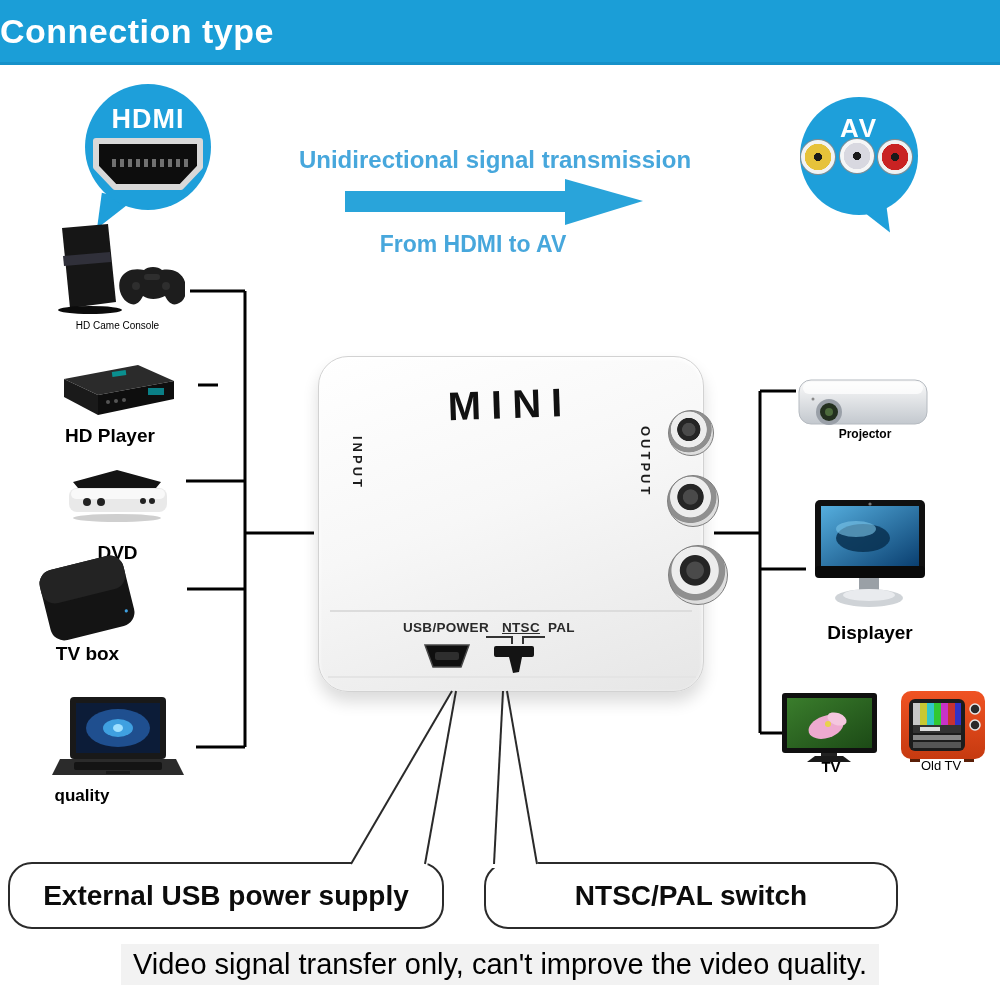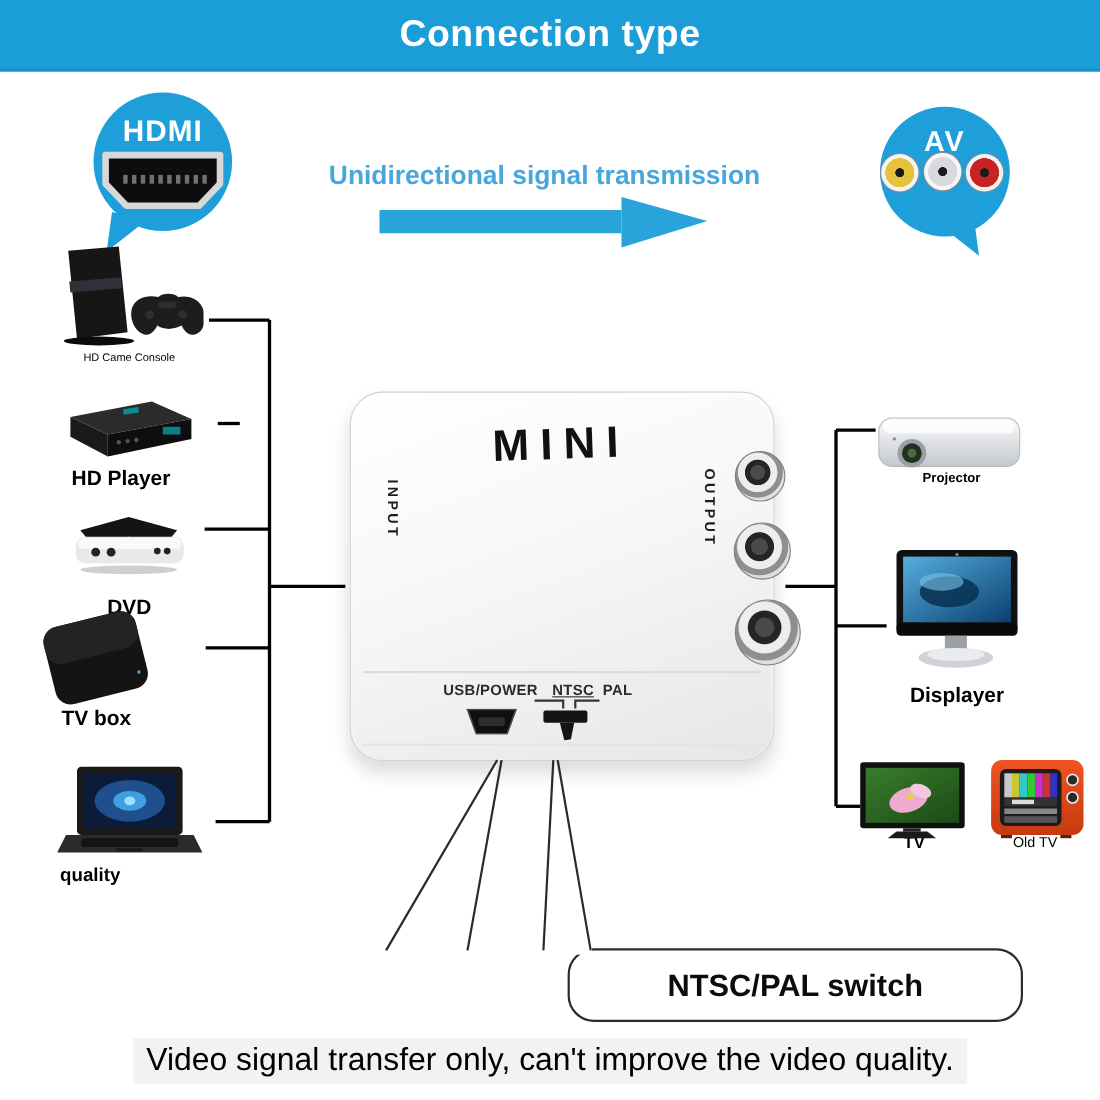--- a/index.html
+++ b/index.html
@@ -2,21 +2,21 @@
 <html><head>
 <meta charset="utf-8">
 <style>
   html,body{margin:0;padding:0;background:#fff;}
   #canvas{position:relative;width:1000px;height:1000px;background:#ffffff;overflow:hidden;
           font-family:"Liberation Sans",sans-serif;}
   .abs{position:absolute;}
 
   
   .banner{left:0;top:0;width:1000px;height:62px;background:#1b9ed7;border-bottom:3px solid #1691c9;
-          display:flex;align-items:center;justify-content:center;}
+          display:flex;align-items:center;justify-content:flex-start;}
   .banner span{color:#ffffff;font-size:34px;font-weight:bold;letter-spacing:0.5px;}
 
   
   .bubble{border-radius:50%;background:#1e9fda;}
   .bubble-hdmi{left:85px;top:84px;width:126px;height:126px;}
   .bubble-av{left:800px;top:97px;width:118px;height:118px;}
   .bubble-label{width:100%;text-align:center;color:#fff;font-weight:bold;}
   .hdmi-label{top:20px;font-size:27px;letter-spacing:1px;}
   .av-label{top:16px;font-size:26px;letter-spacing:2px;}
   .tail-hdmi{left:97px;top:196px;width:0;height:0;border-top:36px solid #1e9fda;
@@ -70,21 +70,21 @@
   .lbl-ntsc{left:502px;top:620px;text-decoration:underline;}
   .lbl-pal{left:548px;top:620px;text-align:center;}
   .usb-port{left:422px;top:644px;z-index:3;}
   .pal-switch{left:492px;top:642px;z-index:3;}
 
   
   .callout{height:63px;background:#ffffff;border:2.5px solid #2b2b2b;border-radius:24px;
            display:flex;align-items:center;justify-content:center;z-index:3;}
   .callout span{font-size:28px;font-weight:bold;color:#0c0c0c;}
   .callout-usb{left:8px;top:862px;width:432px;}
-  .callout-switch{left:484px;top:862px;width:410px;margin-left:32px;}
+  .callout-switch{left:484px;top:862px;width:410px;}
 
   
   .footnote{left:0;top:944px;width:1000px;text-align:center;}
   .footnote span{display:inline-block;background:#f2f2f2;padding:4px 12px;font-size:29px;color:#000000;}
 
   
   #wires{left:0;top:0;z-index:6;pointer-events:none;}
   .devsvg{z-index:1;}
 </style>
 </head>
@@ -122,20 +122,21 @@
   </div>
   <div class="abs avjack avjack-yellow"></div>
   <div class="abs avjack avjack-white"></div>
   <div class="abs avjack avjack-red"></div>
 
   <div class="abs trans1">Unidirectional signal transmission</div>
   <svg class="abs arrow-svg" width="320" height="60" viewBox="0 0 320 60">
     <polygon points="5,16 225,16 225,37 5,37" fill="#29a4da"></polygon>
     <polygon points="225,4 303,26 225,50" fill="#29a4da"></polygon>
   </svg>
+  <div class="abs trans2">From HDMI to AV</div>
 
   <svg class="abs devsvg" style="left:50px;top:222px;" width="135" height="100" viewBox="0 0 135 100">
     <polygon points="12,6 58,2 66,80 20,86" fill="#161616"></polygon>
     <polygon points="13,34 60,30 61,40 14,44" fill="#30303a"></polygon>
     <ellipse cx="40" cy="88" rx="32" ry="4" fill="#0b0b0b"></ellipse>
     <path d="M70,58 c4,-10 14,-12 24,-10 c4,-4 14,-4 18,0 c10,-2 20,2 23,12 c3,10 0,20 -8,22 c-6,2 -10,-4 -12,-8 c-8,4 -16,4 -22,0 c-2,4 -6,10 -12,8 c-8,-2 -14,-14 -11,-24 z" fill="#1d1d1d"></path>
     <circle cx="86" cy="64" r="4" fill="#2e2e2e"></circle>
       <circle cx="116" cy="64" r="4" fill="#2e2e2e"></circle>
     <rect x="94" y="52" width="16" height="6" rx="3" fill="#2e2e2e"></rect>
   </svg>
@@ -281,20 +282,23 @@
   <span class="abs port-label lbl-pal">PAL</span>
   <svg class="abs usb-port" width="50" height="24" viewBox="0 0 50 24">
     <path d="M3,1 H47 L39,23 H11 Z" fill="#0f0f0f" stroke="#484848" stroke-width="1.5"></path>
     <rect x="13" y="8" width="24" height="8" rx="2" fill="#2e2e2e"></rect>
   </svg>
   <svg class="abs pal-switch" width="46" height="32" viewBox="0 0 46 32">
     <rect x="2" y="4" width="40" height="11" rx="2" fill="#141414"></rect>
     <path d="M17,15 L30,15 L27,30 L21,31 Z" fill="#141414"></path>
   </svg>
 
+  <div class="abs callout callout-usb">
+    <span>External USB power supply</span>
+  </div>
   <div class="abs callout callout-switch">
     <span>NTSC/PAL switch</span>
   </div>
 
   <div class="abs footnote">
     <span>Video signal transfer only, can't improve the video quality.</span>
   </div>
 
   <svg id="wires" class="abs" width="1000" height="1000" viewBox="0 0 1000 1000">
 

